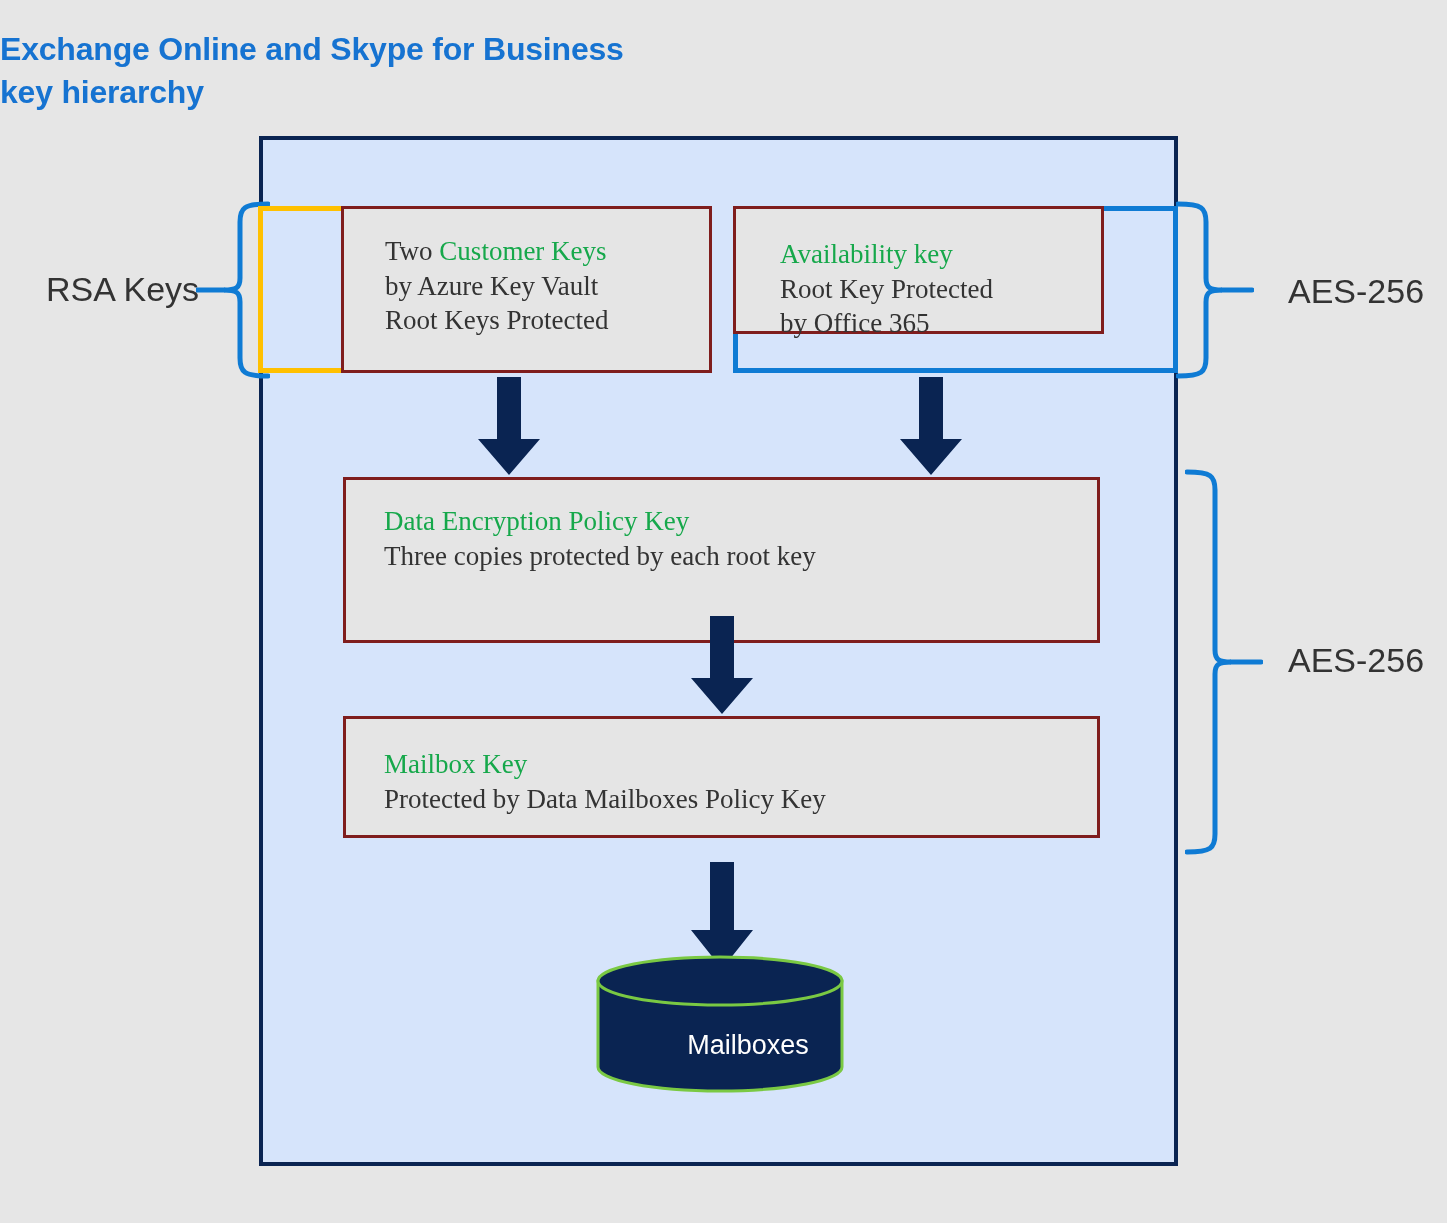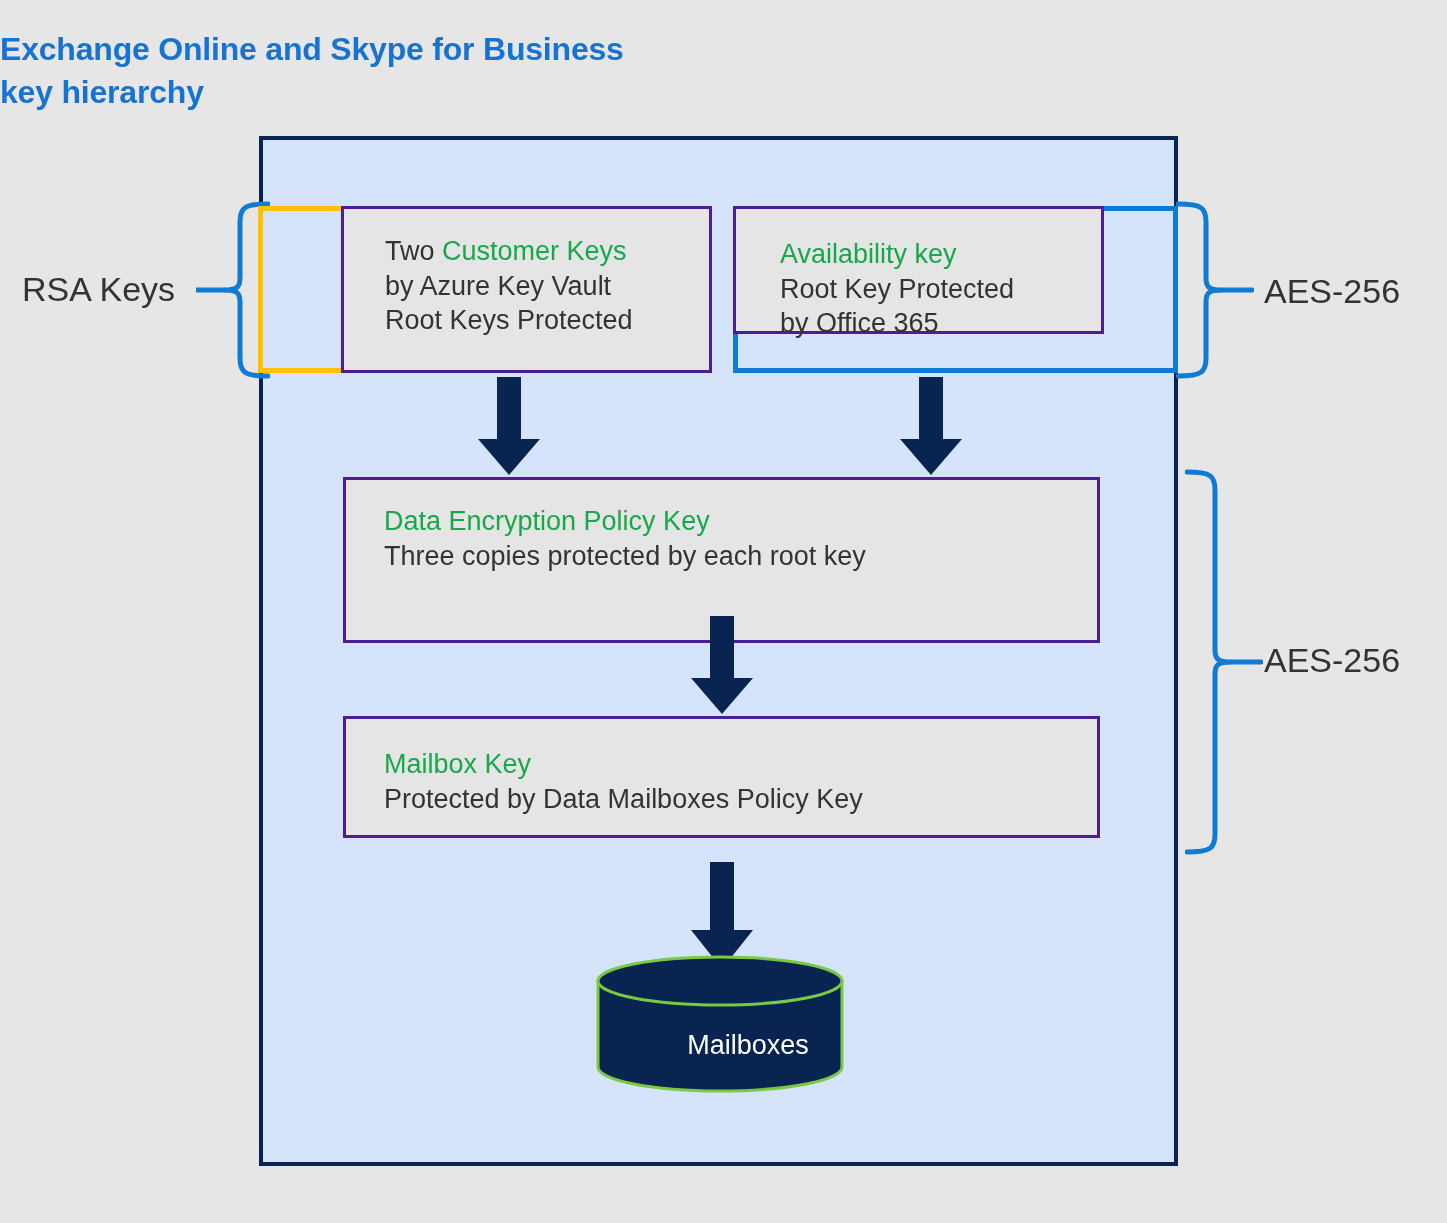--- a/index.html
+++ b/index.html
@@ -65,23 +65,24 @@
     left: 733px;
     top: 206px;
     width: 445px;
     height: 167px;
     border: 5px solid #0f7bd4;
   }
 
   .gray-panel {
     position: absolute;
     background: #e5e5e5;
-    border: 3px solid #4c1d95;
+    border: 3px solid #7f1d1d;
     box-sizing: border-box;
     color: #333333;
+    font-family: Liberation Serif, serif;
   }
   .customer-panel {
     left: 341px;
     top: 206px;
     width: 371px;
     height: 167px;
   }
   .availability-panel {
     left: 733px;
     top: 206px;
@@ -125,20 +126,21 @@
 
   
   .brace { position: absolute; }
 
   
   .side-label {
     position: absolute;
     font-size: 34px;
     color: #333333;
     white-space: nowrap;
+    margin-left: 24px;
   }
   .lbl-rsa { left: 22px; top: 270px; }
   .lbl-aes-top { left: 1264px; top: 272px; }
   .lbl-aes-bottom { left: 1264px; top: 641px; }
 
   
   .cylinder { position: absolute; left: 596px; top: 955px; width: 248px; height: 138px; }
   .cyl-label {
     position: absolute;
     left: 596px;

